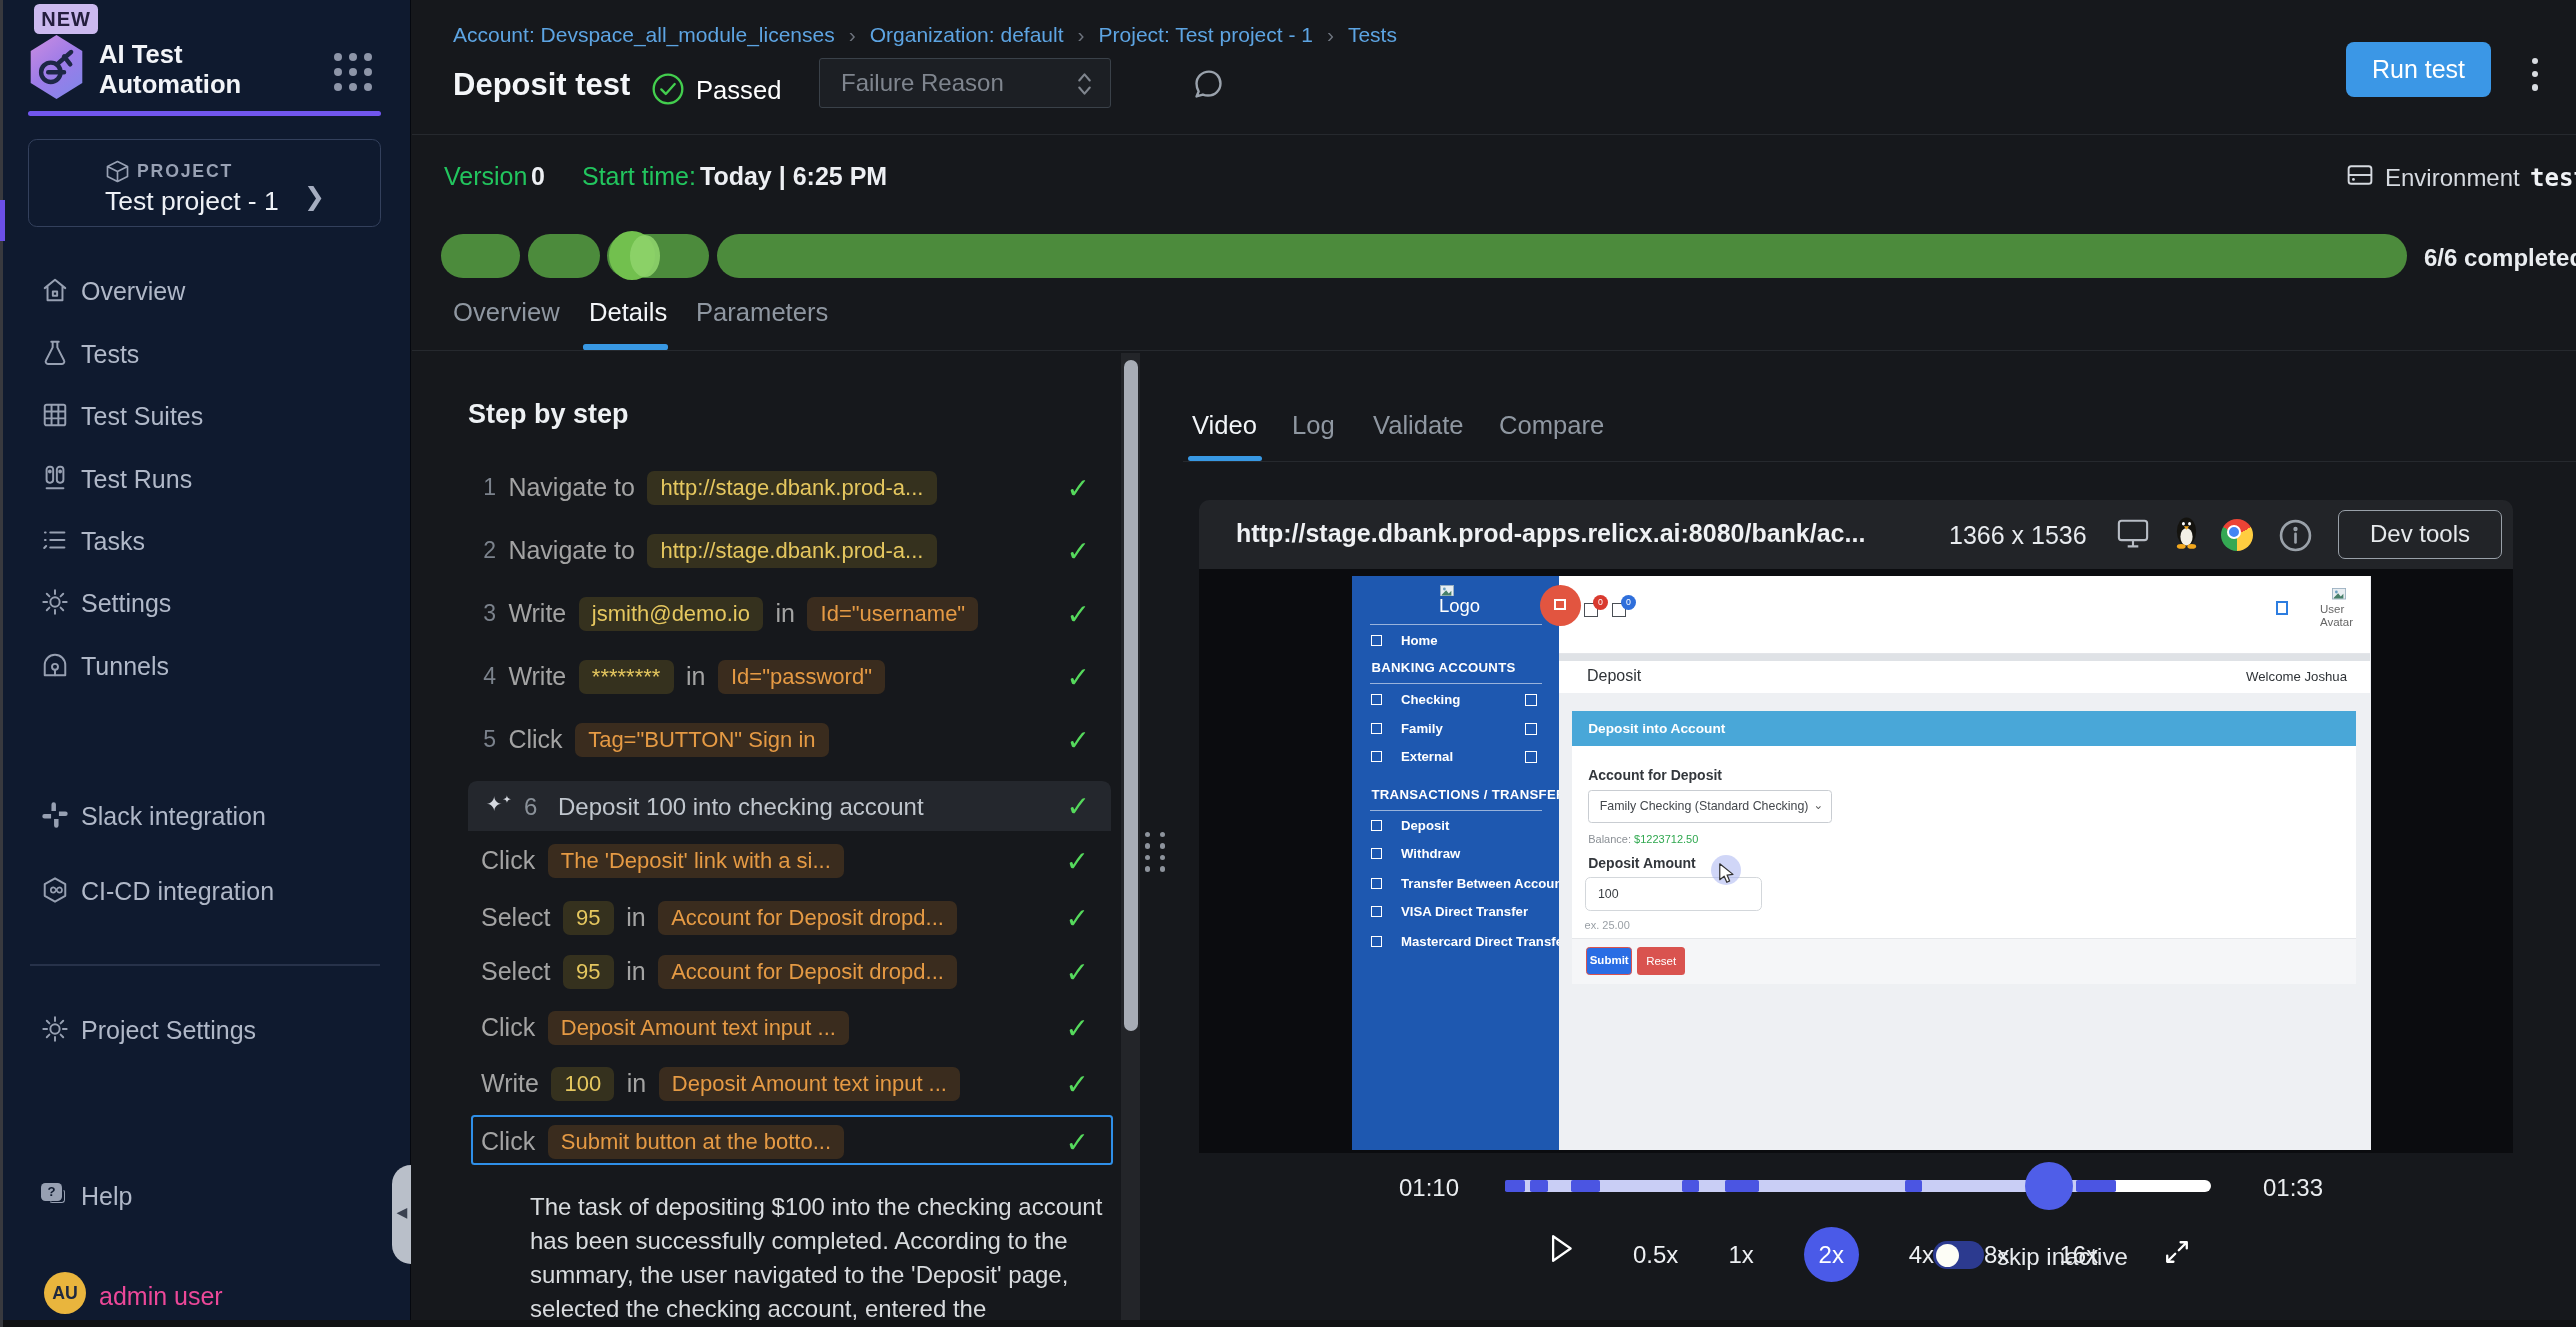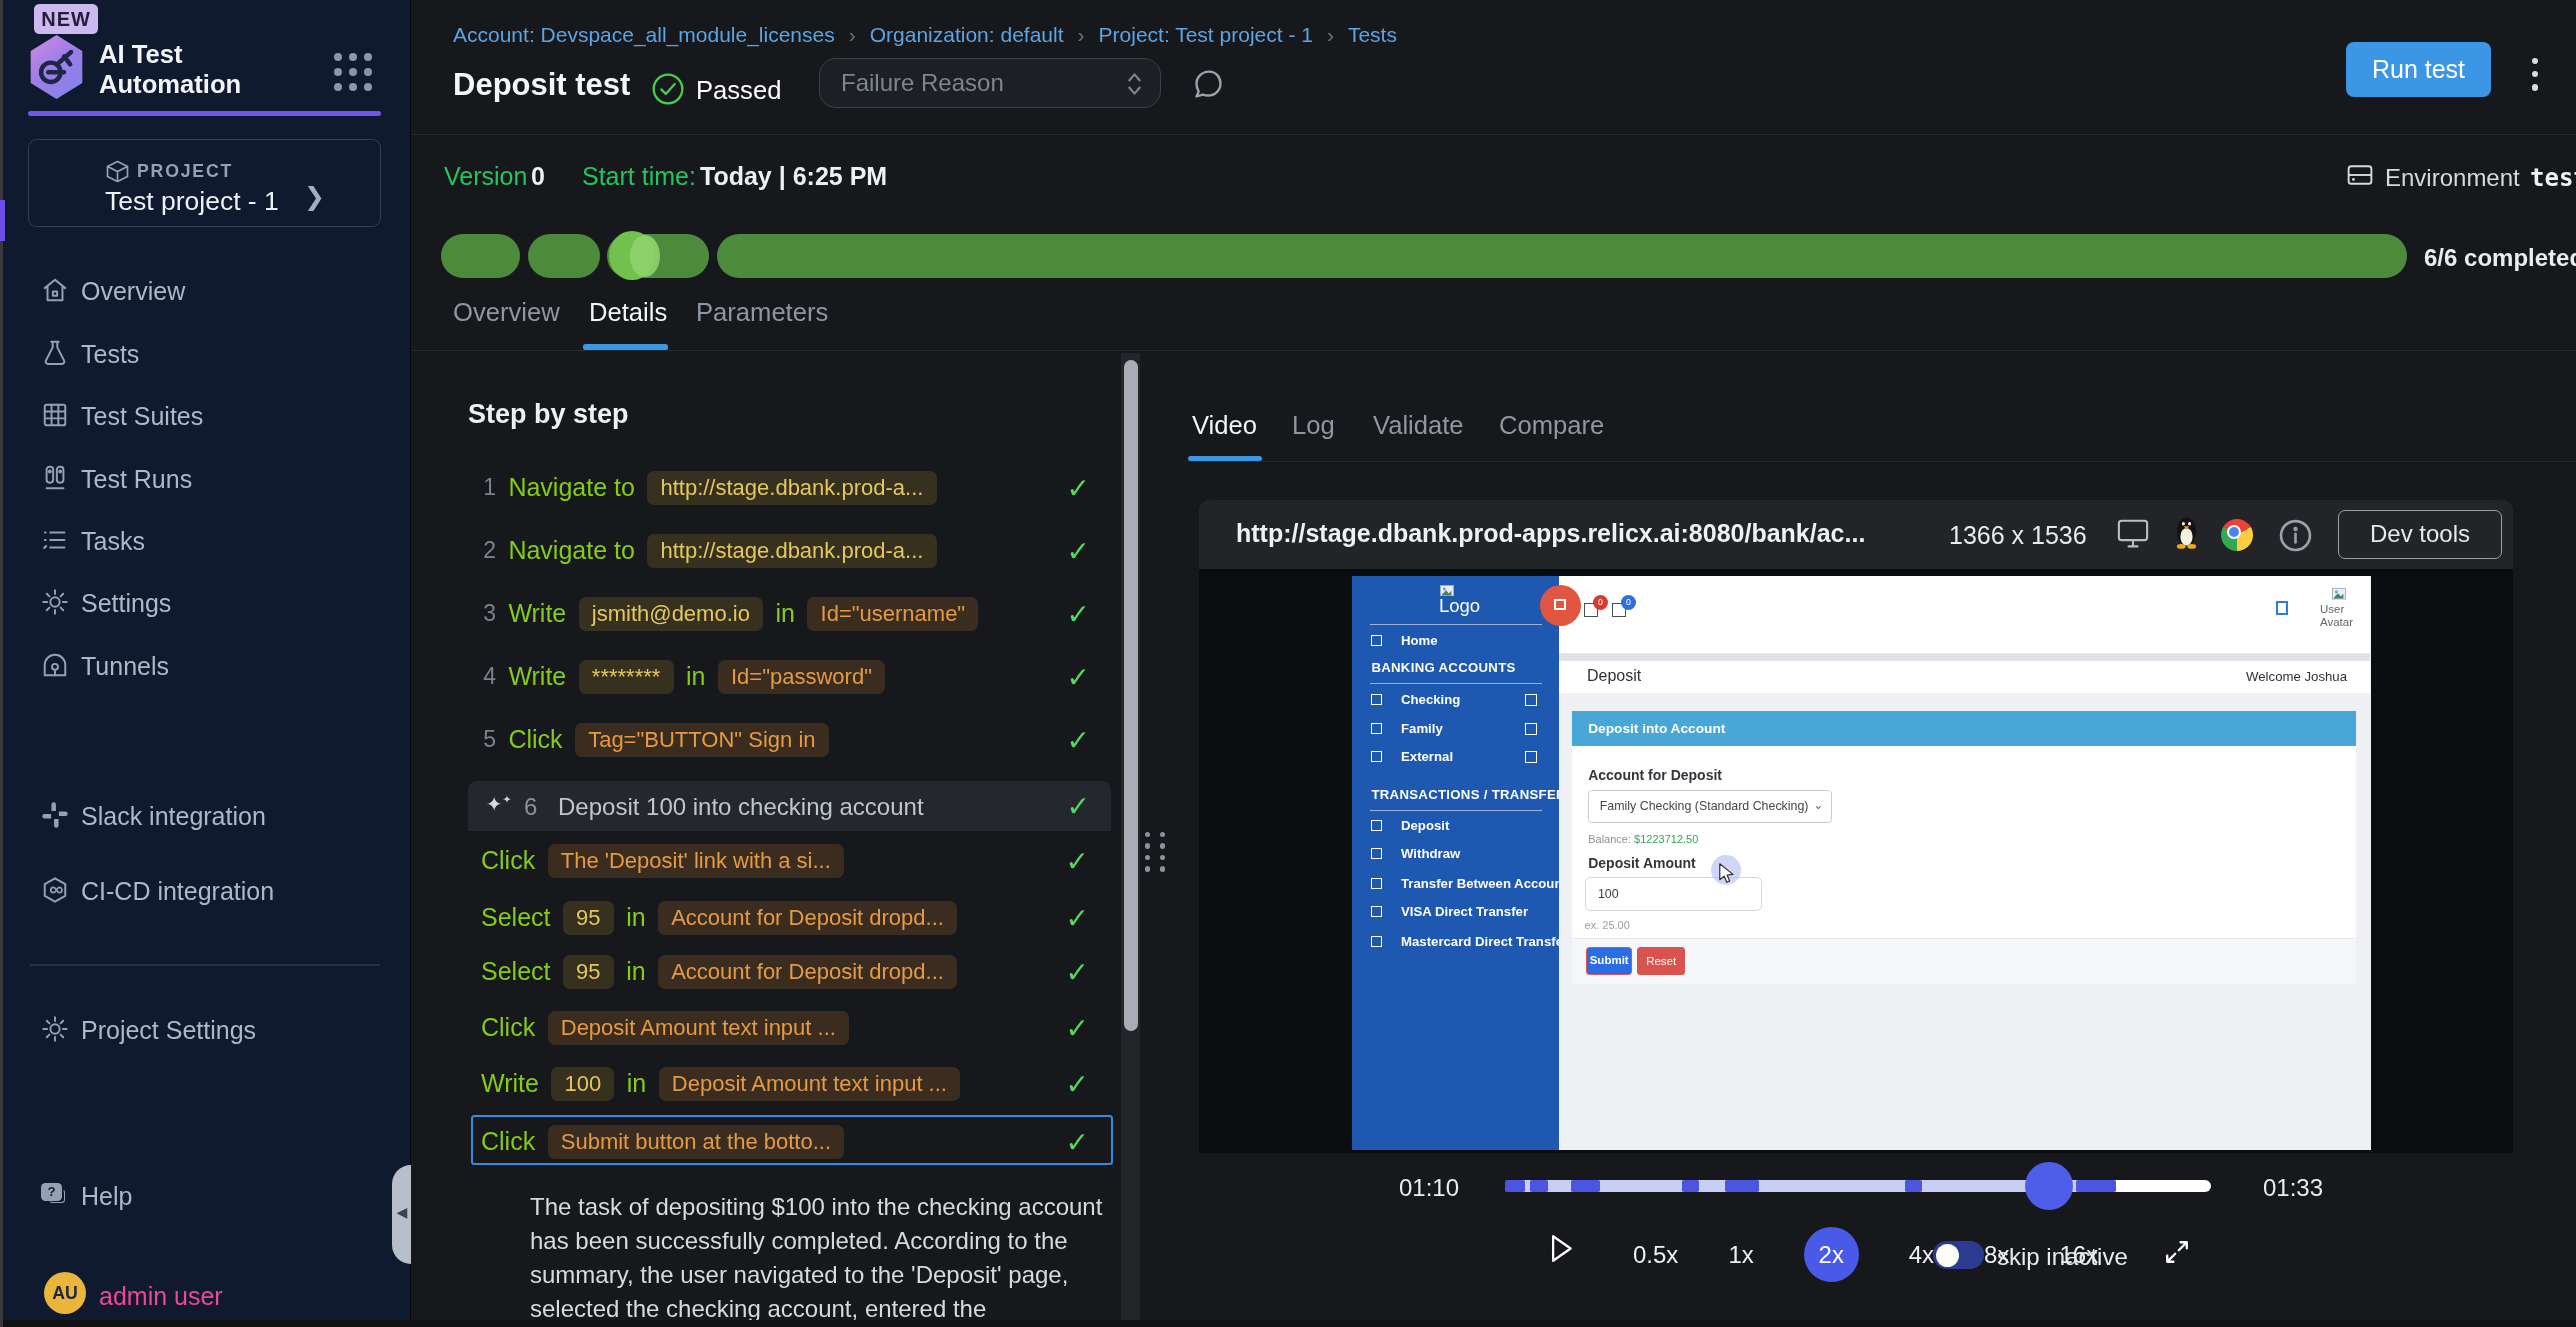--- a/index.html
+++ b/index.html
@@ -36,21 +36,21 @@
                    border-radius:53px 0 0 53px;z-index:42;cursor:pointer;}
   .collapse-handle span{position:absolute;left:4.4px;top:39px;color:#3a4150;font-size:14px;}
 
   
   .breadcrumb{position:absolute;left:453px;top:23px;display:flex;gap:14px;font-size:21px;color:#5da4e2;white-space:nowrap;}
   .bc-item{cursor:pointer;}
   .bc-sep{color:#6e747e;}
   .page-title{position:absolute;left:453px;top:67px;color:#f4f6f9;font-size:31px;font-weight:700;}
   .pass-check{position:absolute;left:651px;top:72px;}
   .passed-label{position:absolute;left:696px;top:76px;color:#ffffff;font-size:25.6px;}
-  .failure-select{position:absolute;left:819px;top:58px;width:342px;height:50px;background:#1c1f24;border:1.8px solid #3a4149;border-radius:17px;cursor:pointer;padding-left:39px;}
+  .failure-select{position:absolute;left:819px;top:58px;width:292px;height:50px;background:#1c1f24;border:1.8px solid #3a4149;border-radius:3px;cursor:pointer;padding-left:39px;}
   .failure-select .ph{position:absolute;left:21px;top:0;line-height:48px;color:#7f858e;font-size:24px;}
   .failure-select .sort-ic{position:absolute;right:14px;top:10.6px;color:#7f858e;}
   .chat-icon{position:absolute;left:1191px;top:67px;cursor:pointer;}
   .run-btn{position:absolute;left:2346px;top:42px;width:145px;height:55px;background:#3b97e6;border-radius:8px;
            color:#fff;font-size:25px;text-align:center;line-height:55px;cursor:pointer;}
   .kebab{position:absolute;left:2532px;top:51px;width:8.8px;cursor:pointer;}
   .kebab i{display:block;width:6.2px;height:6.2px;border-radius:50%;background:#d8dbe0;margin:7px 0;}
   .hdr-divider{position:absolute;left:412px;top:134px;width:2164px;height:0.9px;background:#26292e;}
   .meta-lab{position:absolute;top:162px;color:#22c55e;font-size:25px;white-space:nowrap;}
   .meta-val{position:absolute;top:162px;color:#edeff3;font-size:25px;font-weight:600;white-space:nowrap;}
@@ -64,21 +64,21 @@
   .tab{position:absolute;top:298px;font-size:25.6px;color:#8f97a1;cursor:pointer;white-space:nowrap;}
   .tab.active{color:#f4f6f9;}
   .tab-underline{position:absolute;left:583px;top:344px;width:85px;height:6.2px;background:#3898e3;border-radius:2.6px;}
   .tabs-border{position:absolute;left:412px;top:350px;width:2164px;height:0.9px;background:#26292e;}
 
   
   .steps-heading{position:absolute;left:468px;top:399px;color:#eef1f4;font-size:27px;font-weight:700;}
   .step-row{position:absolute;left:475px;width:636px;height:39px;display:flex;align-items:center;gap:12.4px;cursor:pointer;}
   .step-row.sub{left:481px;width:629px;}
   .st-num{width:21px;text-align:right;color:#7b828c;font-size:23px;flex:none;}
-  .st-t{color:#84cc16;font-size:25px;white-space:nowrap;}
+  .st-t{color:#a3a3a3;font-size:25px;white-space:nowrap;}
   .pill{height:34px;line-height:34px;padding:0 13.2px;border-radius:7px;font-size:22px;white-space:nowrap;}
   .pill.y{background:#35311e;color:#e5c75f;}
   .pill.o{background:#3a2c1e;color:#e59a44;}
   .chk{position:absolute;right:21px;top:3.5px;color:#55d95c;font-size:28px;}
   .group-header{position:absolute;left:468px;top:781px;width:643px;height:50px;background:#24272d;border-radius:8.8px 8.8px 0 0;cursor:pointer;}
   .gh-sparkle{position:absolute;left:17.7px;top:10.6px;color:#d5d9e0;font-size:20px;}
   .gh-sparkle sup{font-size:10.6px;}
   .gh-num{position:absolute;left:56px;top:11.5px;color:#8a9199;font-size:24px;}
   .gh-label{position:absolute;left:90px;top:11.5px;color:#c0c6cd;font-size:24px;white-space:nowrap;}
   .gh-chk{position:absolute;right:21px;top:8.8px;color:#55d95c;font-size:28px;}

